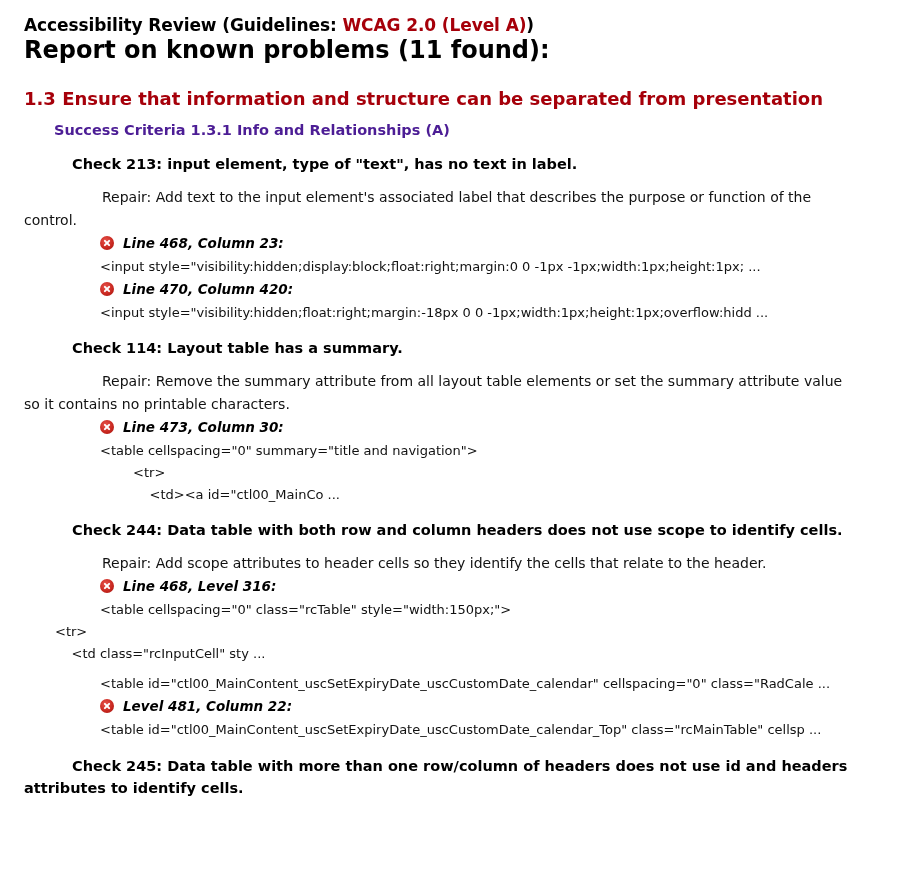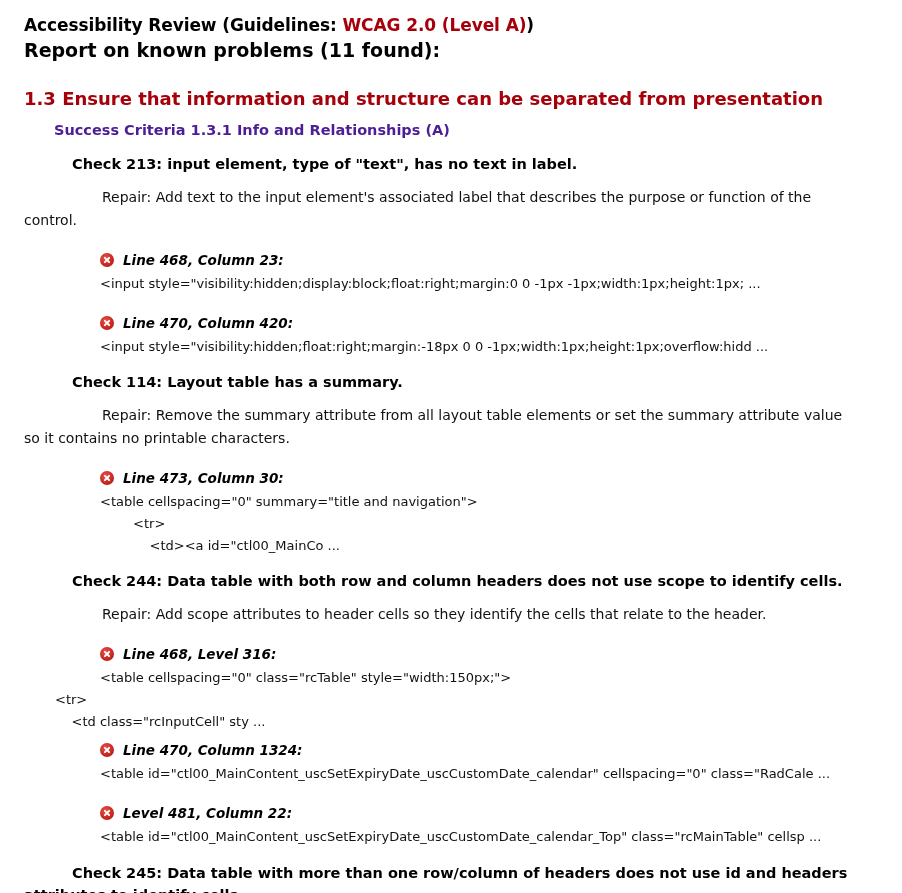--- a/index.html
+++ b/index.html
@@ -21,21 +21,21 @@
   }
   .h-title {
     font-size: 17px;
     font-weight: bold;
     line-height: 22px;
     margin: 0;
     letter-spacing: -0.1px;
   }
   .h-title .red { color: #a6000a; }
   .h-report {
-    font-size: 19px;
+    font-size: 24px;
     font-weight: bold;
     line-height: 28px;
     margin: 0;
   }
   .h-guideline {
     font-size: 18px;
     font-weight: bold;
     color: #a6000a;
     margin: 23px 0 0 0;
     line-height: 24px;
@@ -60,21 +60,21 @@
     line-height: 22px;
   }
   .repair {
     font-size: 14px;
     line-height: 23px;
     margin: 12px 0 0 0;
     text-indent: 78px;
     color: #111;
   }
   .err {
-    margin: 19px 0 0 76px;
+    margin: 2px 0 0 76px;
   }
   .err-head {
     display: flex;
     align-items: center;
     height: 18px;
   }
   .err-icon {
     width: 14px;
     height: 14px;
     border-radius: 50%;
@@ -160,24 +160,20 @@
       <span class="err-icon"></span>
       <span class="err-loc">Line 468, Level 316:</span>
     </div>
     <div class="code"><span class="code-line">&lt;table cellspacing="0" class="rcTable" style="width:150px;"&gt;</span></div>
   </div>
   <div style="margin-left:31px;">
     <span class="out-line code-line">&lt;tr&gt;</span>
     <span class="out-line code-line">    &lt;td class="rcInputCell" sty ...</span>
   </div>
   <div class="err" style="margin-top:8px;">
-    <div class="err-head">
-      <span class="err-icon"></span>
-      <span class="err-loc">Line 470, Column 1324:</span>
-    </div>
     <div class="code"><span class="code-line">&lt;table id="ctl00_MainContent_uscSetExpiryDate_uscCustomDate_calendar" cellspacing="0" class="RadCale ...</span></div>
   </div>
   <div class="err">
     <div class="err-head">
       <span class="err-icon"></span>
       <span class="err-loc">Level 481, Column 22:</span>
     </div>
     <div class="code"><span class="code-line">&lt;table id="ctl00_MainContent_uscSetExpiryDate_uscCustomDate_calendar_Top" class="rcMainTable" cellsp ...</span></div>
   </div>
 

